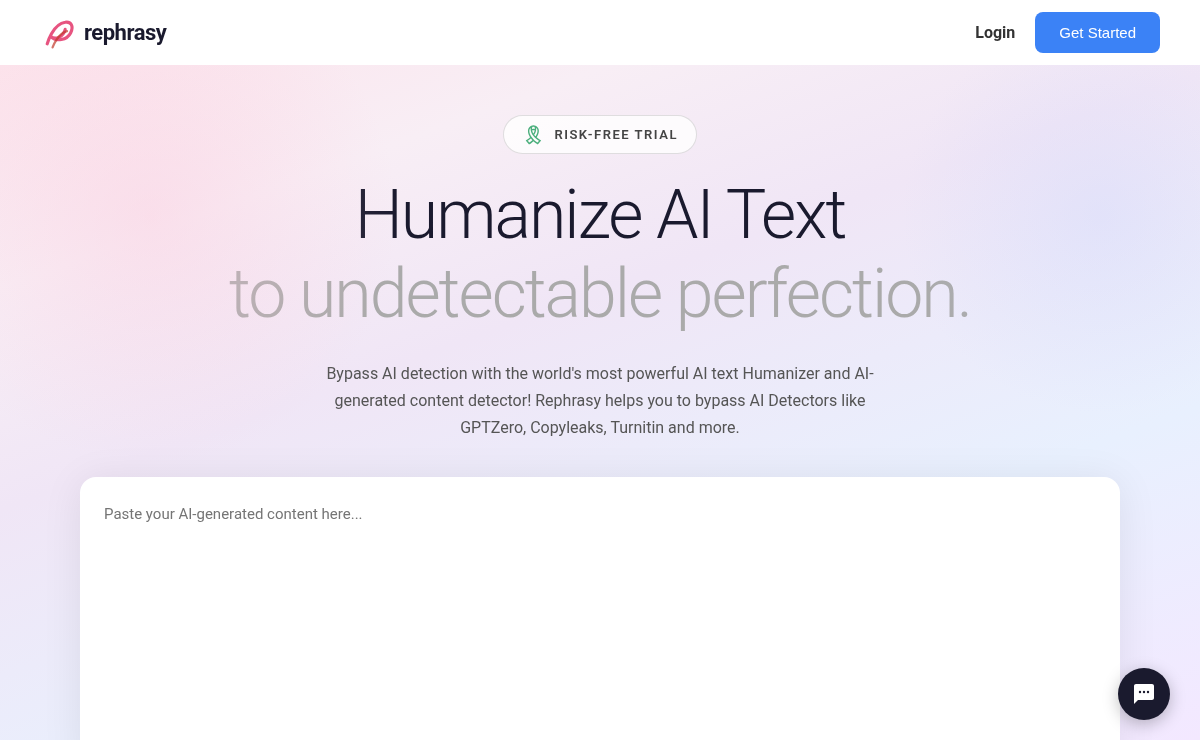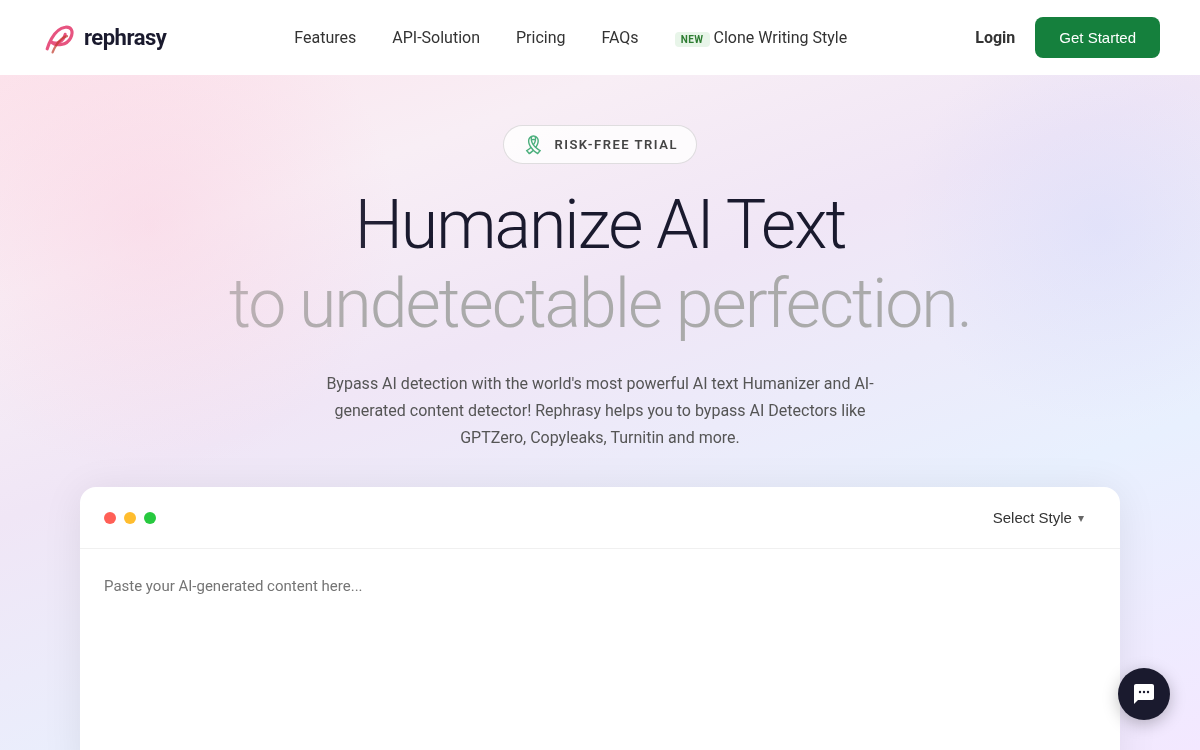--- a/index.html
+++ b/index.html
@@ -17,21 +17,21 @@
     }
 
     
     nav {
       position: relative;
       z-index: 10;
       display: flex;
       align-items: center;
       justify-content: space-between;
       padding: 0 40px;
-      height: 75px;
+      height: 65px;
       background: transparent;
     }
 
     .nav-logo {
       display: flex;
       align-items: center;
       gap: 8px;
       text-decoration: none;
     }
 
@@ -81,21 +81,21 @@
 
     .login-link {
       font-size: 16px;
       color: #333;
       text-decoration: none;
       cursor: pointer;
       font-weight: bold;
     }
 
     .get-started-btn {
-      background: #15803d;
+      background: #3b82f6;
       color: #fff;
       border: none;
       border-radius: 8px;
       padding: 12px 24px;
       font-size: 15px;
       font-weight: 500;
       cursor: pointer;
       white-space: nowrap;
     }
 
@@ -266,59 +266,39 @@
 
 <nav>
   <a class="nav-logo" href="#">
     <svg class="logo-icon" viewBox="0 0 40 40" fill="none" xmlns="http://www.w3.org/2000/svg">
       <path d="M8 32 C8 32, 14 10, 28 8 C34 7, 38 12, 34 20 C30 28, 18 30, 12 24 C18 28, 26 24, 28 16" stroke="#e75480" stroke-width="3.5" fill="none" stroke-linecap="round"></path>
       <path d="M14 36 C14 36, 20 20, 30 18" stroke="#c0392b" stroke-width="2.5" fill="none" stroke-linecap="round" opacity="0.7"></path>
     </svg>
     <span class="logo-text">rephrasy</span>
   </a>
 
-  <div class="nav-links">
-    <a class="nav-link" href="#">Features</a>
-    <a class="nav-link" href="#">API-Solution</a>
-    <a class="nav-link" href="#">Pricing</a>
-    <a class="nav-link" href="#">FAQs</a>
-    <a class="nav-link" href="#">
-      <span class="new-badge">NEW</span><span>Clone Writing Style</span>
-    </a>
-  </div>
 
   <div class="nav-actions">
     <a class="login-link" href="#">Login</a>
     <button class="get-started-btn">Get Started</button>
   </div>
 </nav>
 
 <section class="hero">
   <div class="risk-free-badge">
     <span class="ribbon-icon">🎗</span>
     <span>RISK-FREE TRIAL</span>
   </div>
 
   <h1 class="headline">Humanize AI Text</h1>
   <h1 class="headline-sub">to undetectable perfection.</h1>
 
   <p class="hero-description">Bypass AI detection with the world's most powerful AI text Humanizer and AI-generated content detector! Rephrasy helps you to bypass AI Detectors like GPTZero, Copyleaks, Turnitin and more.</p>
 
   <div class="editor-card">
-    <div class="editor-toolbar">
-      <div class="editor-tabs">
-        <span class="editor-tab tab-red"></span>
-        <span class="editor-tab tab-yellow"></span>
-        <span class="editor-tab tab-green"></span>
-      </div>
-      <button class="select-style-btn">
-        <span>Select Style</span>
-        <span class="chevron-down">▾</span>
-      </button>
-    </div>
     <div class="editor-body">
       <textarea style="width: 100%; height: 200px; border: none; outline: none; resize: none; font-size: 15px; color: rgb(153, 153, 153); font-family: inherit; background: transparent;" placeholder="Paste your AI-generated content here..."></textarea>
     </div>
   </div>
 </section>
 
 <div class="chat-button">
   <svg width="24" height="24" viewBox="0 0 24 24" fill="none" xmlns="http://www.w3.org/2000/svg">
     <path d="M20 2H4C2.9 2 2 2.9 2 4V22L6 18H20C21.1 18 22 17.1 22 16V4C22 2.9 21.1 2 20 2Z" fill="white"></path>
     <circle cx="8" cy="10" r="1.2" fill="#1a1a2e"></circle>

